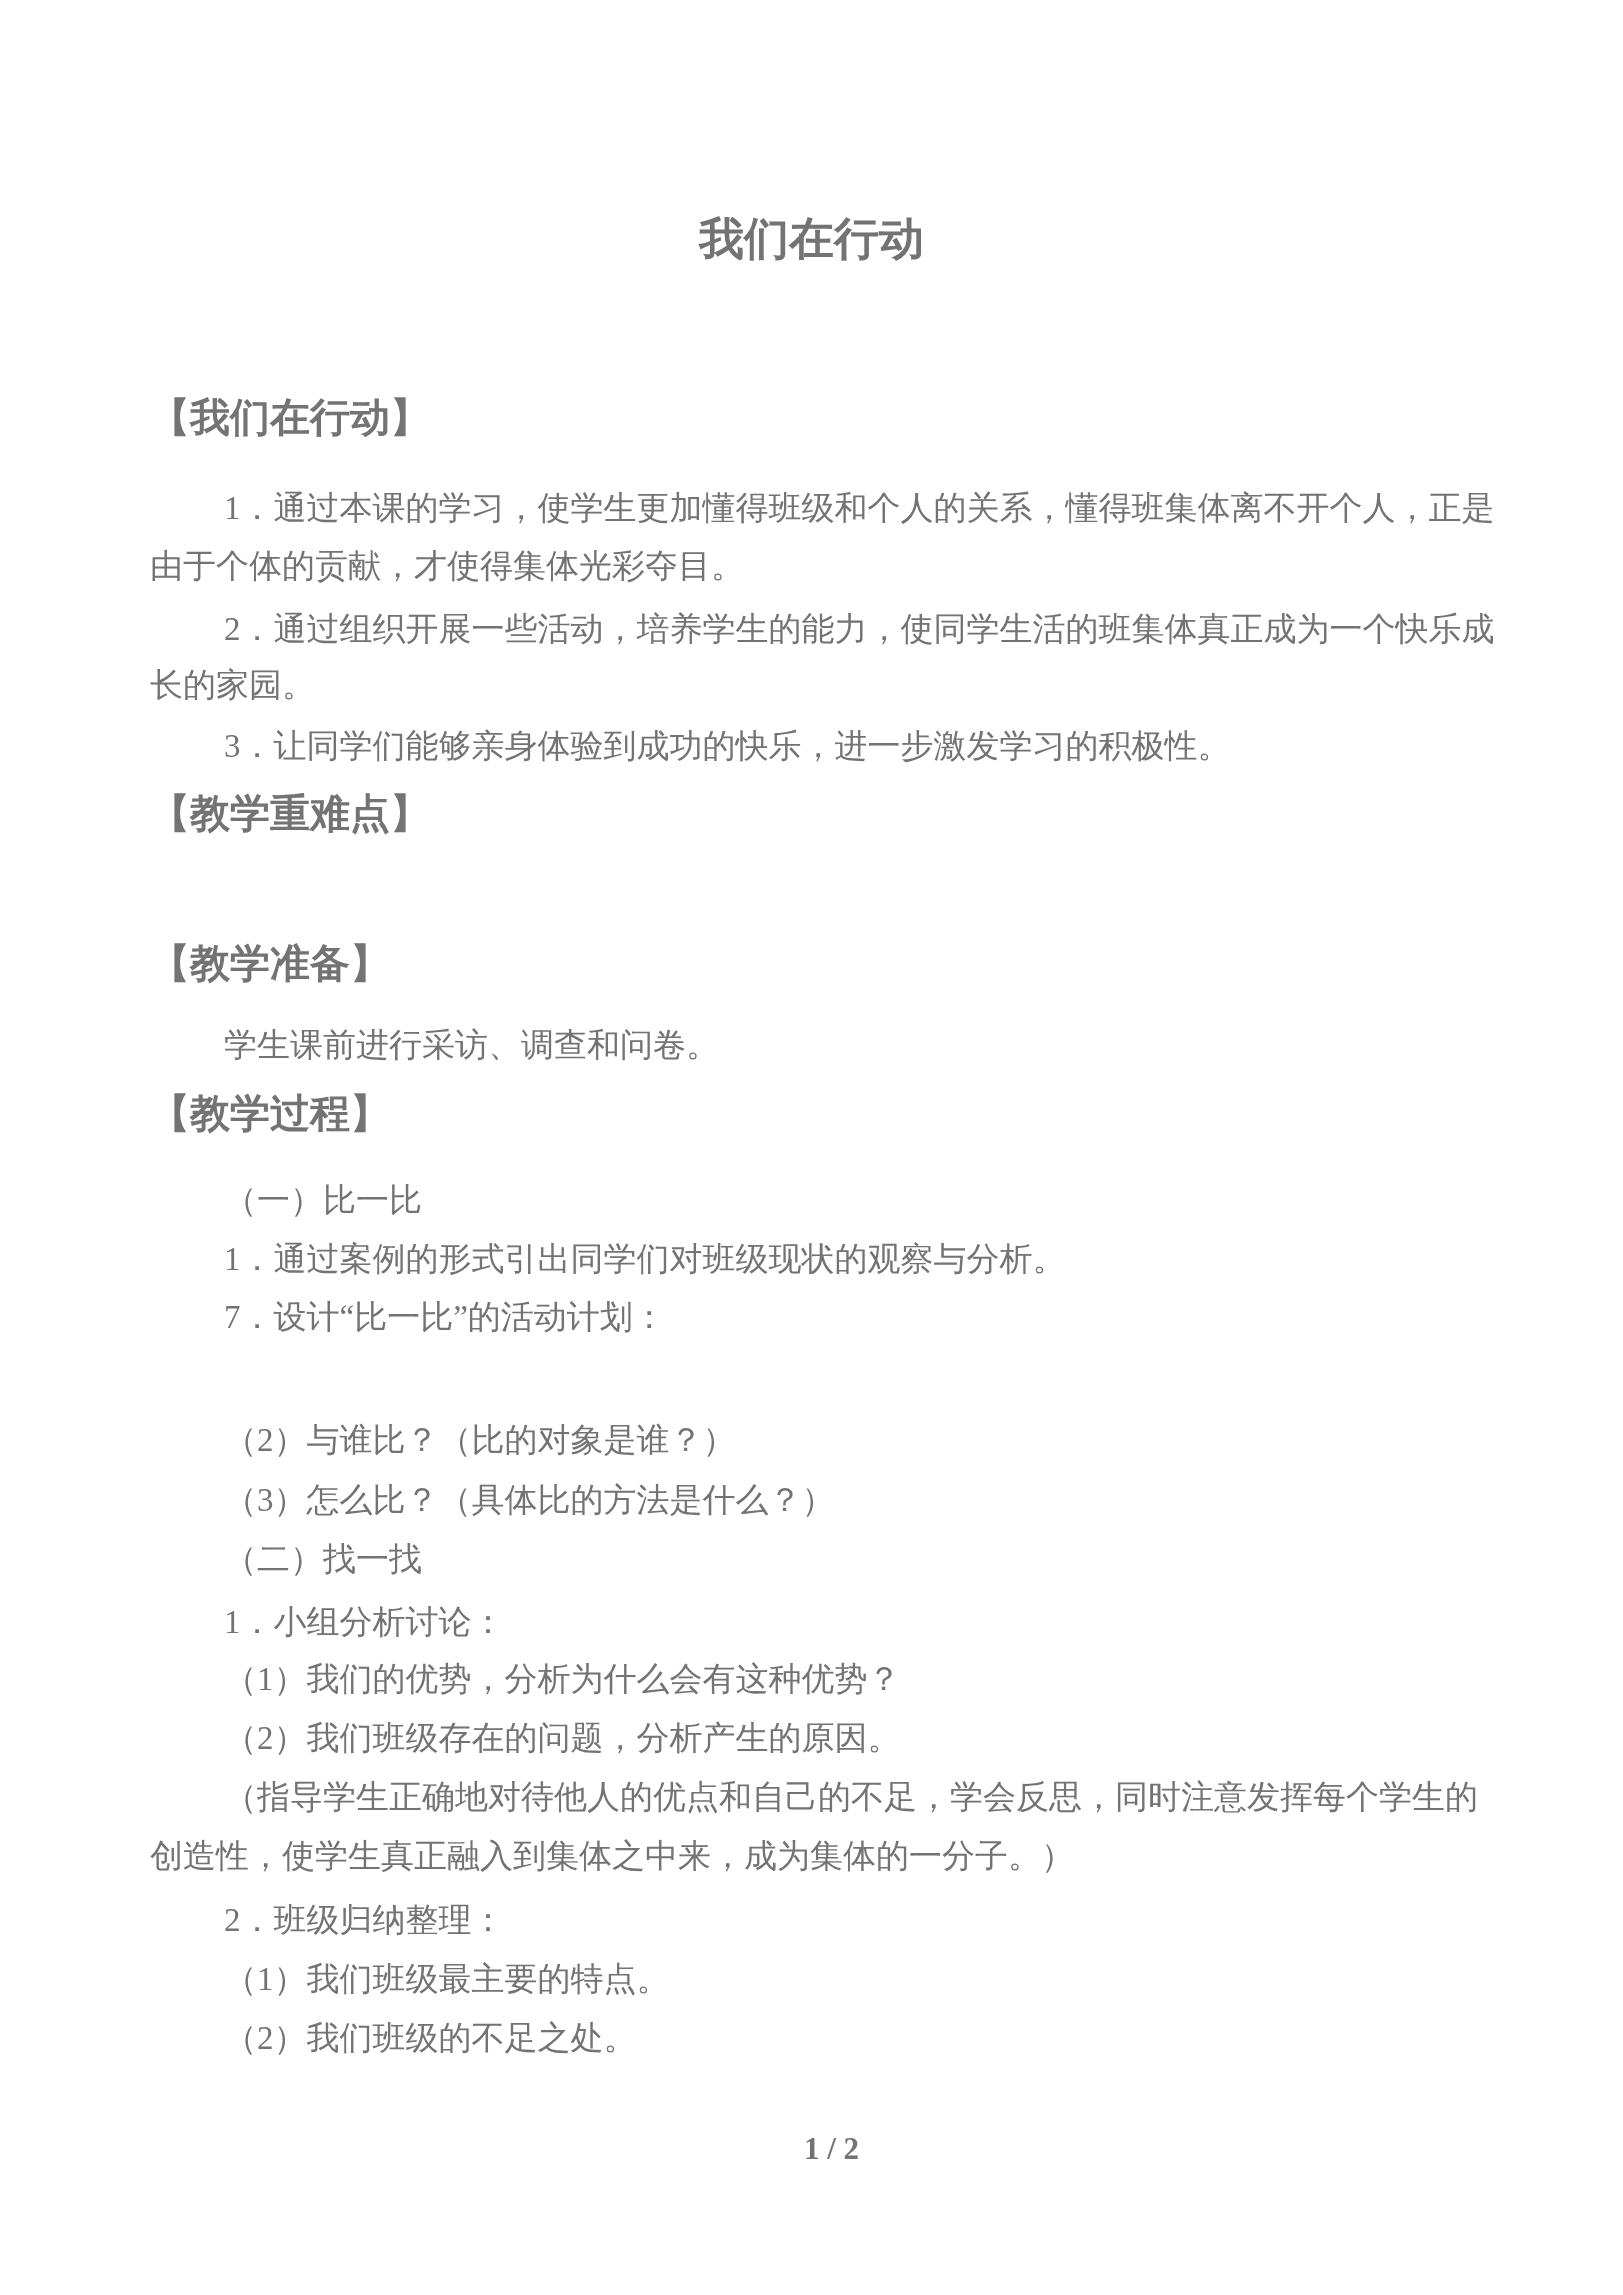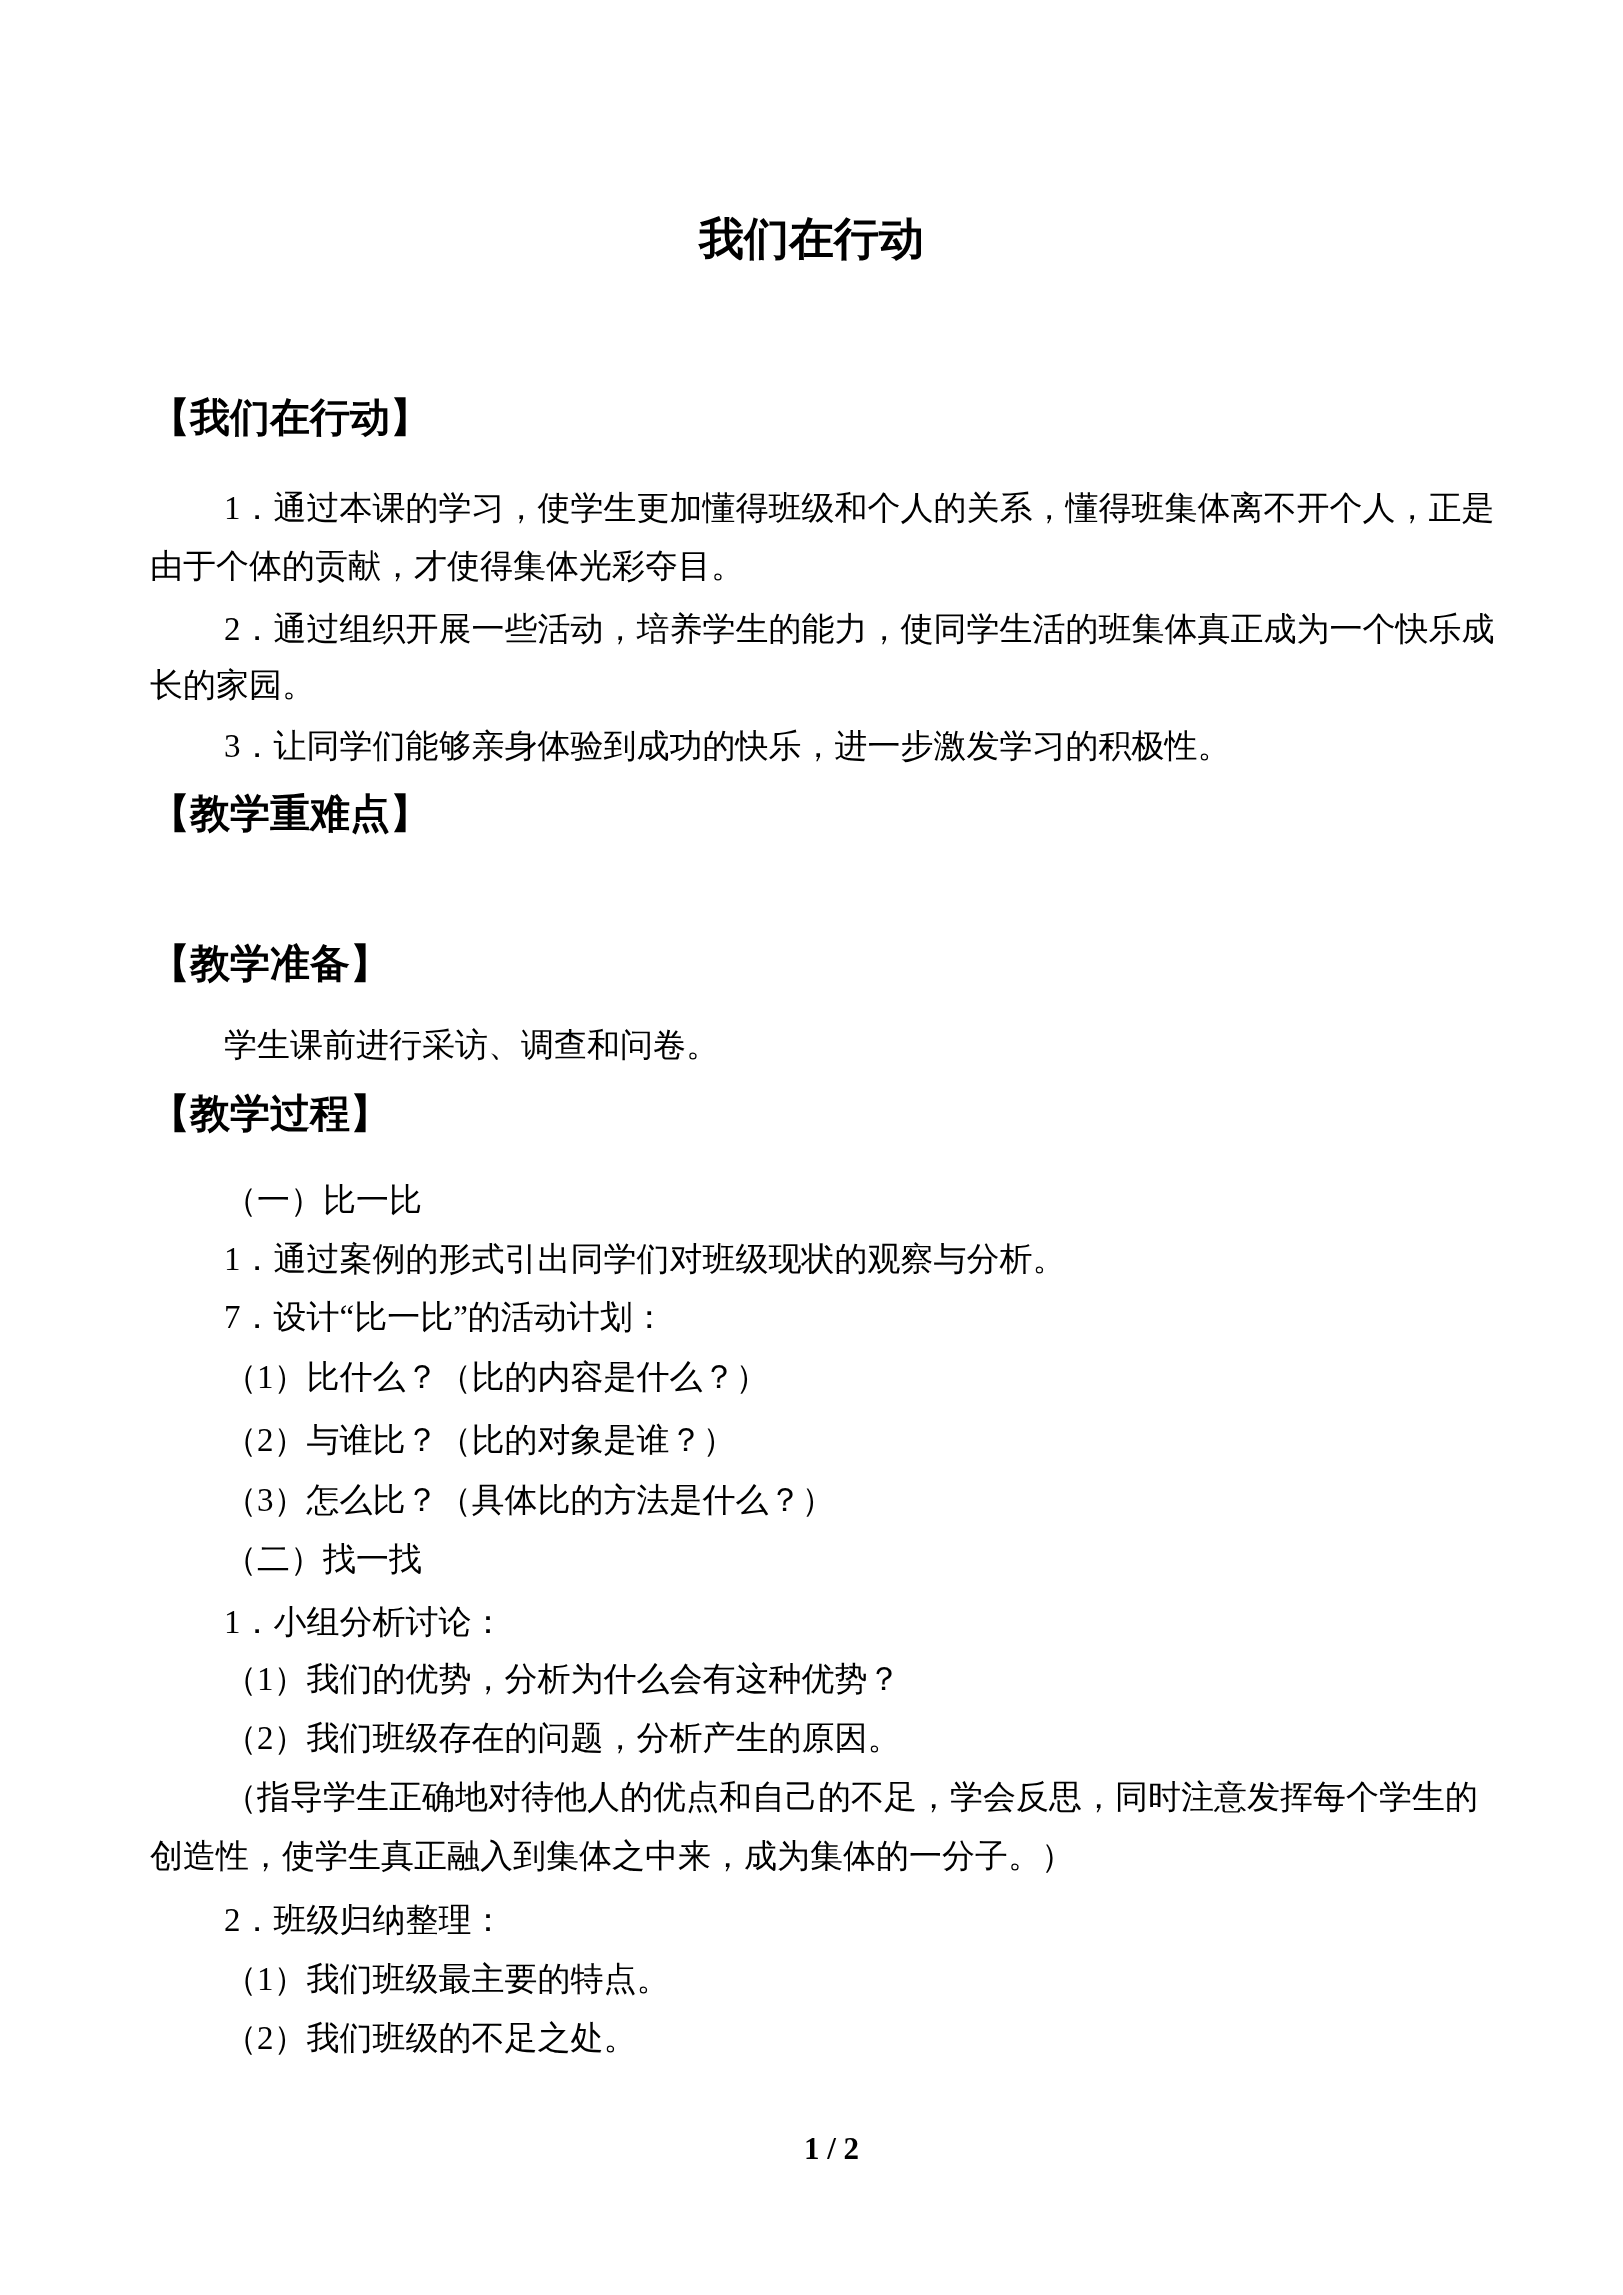--- a/index.html
+++ b/index.html
@@ -14,21 +14,21 @@
     background: #ffffff;
     font-family: "Liberation Serif", "DejaVu Serif", serif;
     color: #000000;
     overflow: hidden;
   }
   .line {
     position: absolute;
     white-space: pre;
     line-height: 1;
     font-size: 33px;
-    color: #000000;
+    color: #737373;
   }
   .doc-title {
     left: 0;
     width: 100%;
     text-align: center;
     font-size: 45px;
     font-weight: bold;
   }
   .heading {
     left: 150px;
@@ -62,21 +62,20 @@
 
   <div class="line heading" style="top:794px">【教学重难点】</div>
 
   <div class="line heading" style="top:944px">【教学准备】</div>
   <div class="line body-indent" style="top:1029px">学生课前进行采访、调查和问卷。</div>
 
   <div class="line heading" style="top:1094px">【教学过程】</div>
   <div class="line body-indent" style="top:1184px">（一）比一比</div>
   <div class="line body-indent" style="top:1243px">1．通过案例的形式引出同学们对班级现状的观察与分析。</div>
   <div class="line body-indent" style="top:1301px">7．设计“比一比”的活动计划：</div>
-  <div class="line body-indent" style="top:1361px">（1）比什么？（比的内容是什么？）</div>
   <div class="line body-indent" style="top:1424px">（2）与谁比？（比的对象是谁？）</div>
   <div class="line body-indent" style="top:1484px">（3）怎么比？（具体比的方法是什么？）</div>
   <div class="line body-indent" style="top:1543px">（二）找一找</div>
   <div class="line body-indent" style="top:1606px">1．小组分析讨论：</div>
   <div class="line body-indent" style="top:1663px">（1）我们的优势，分析为什么会有这种优势？</div>
   <div class="line body-indent" style="top:1722px">（2）我们班级存在的问题，分析产生的原因。</div>
   <div class="line body-left" style="top:1840px">创造性，使学生真正融入到集体之中来，成为集体的一分子。）</div>
   <div class="line body-indent" style="top:1781px">（指导学生正确地对待他人的优点和自己的不足，学会反思，同时注意发挥每个学生的</div>
   <div class="line body-indent" style="top:1904px">2．班级归纳整理：</div>
   <div class="line body-indent" style="top:1963px">（1）我们班级最主要的特点。</div>

